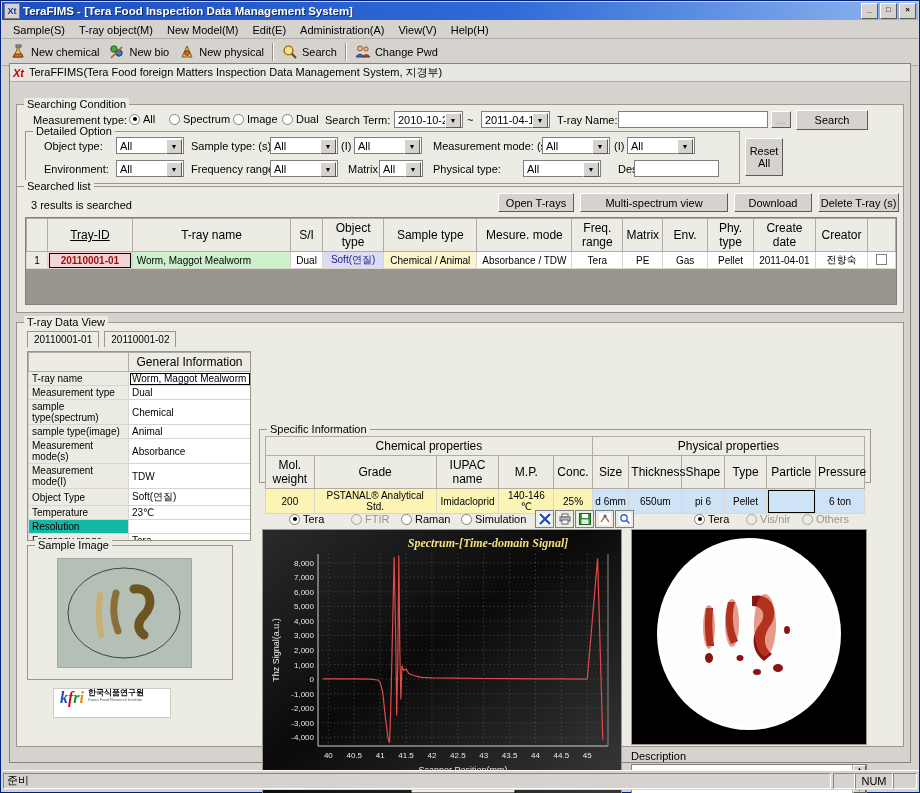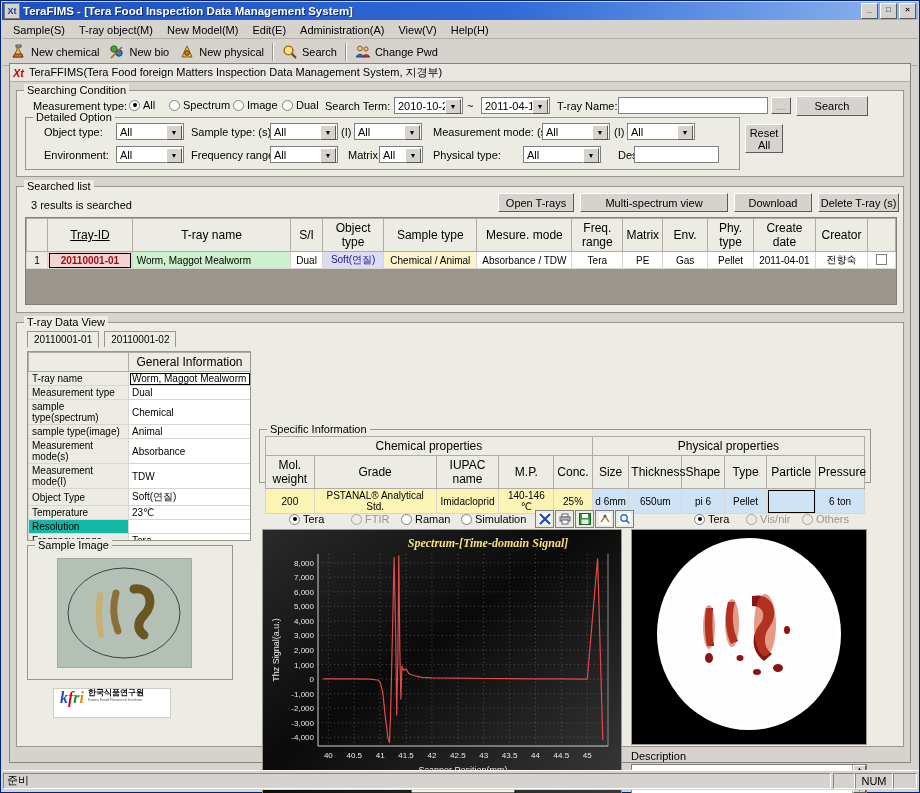--- a/index.html
+++ b/index.html
@@ -209,21 +209,21 @@
       <span>Change Pwd</span>
     </div>
   </div>
 
   <div class="mdi">
     <div class="mdi-title">
       <span class="xt">Xt</span>
       <span>TeraFFIMS(Tera Food foreign Matters Inspection Data Management System, 지경부)</span>
     </div>
 
-    <div class="group" style="left:6px;top:26px;width:888px;height:87px;">
+    <div class="group" style="left:6px;top:40px;width:888px;height:87px;">
       <span class="group-legend">Searching Condition</span>
 
       <span class="lbl" style="position:absolute;left:16px;top:9px;">Measurement type:</span>
 
       <div class="radio on" style="position:absolute;left:112px;top:8px;">
         <span class="dot"></span>
         <span>All</span>
       </div>
       <div class="radio" style="position:absolute;left:152px;top:8px;">
         <span class="dot"></span>
@@ -301,21 +301,21 @@
         </div>
         <span class="lbl" style="position:absolute;left:407px;top:31px;">Physical type:</span>
         <div class="select" style="position:absolute;left:497px;top:28px;width:78px;">
           <span>All</span>
           <span class="arrow">▼</span>
         </div>
         <span class="lbl" style="position:absolute;left:580px;top:31px;margin-left:12px;">Desc:</span>
         <div class="textbox" style="position:absolute;left:608px;top:28px;width:85px;"></div>
       </div>
 
-      <div class="btn" style="position:absolute;left:728px;top:33px;width:38px;height:29px;line-height:12px;flex-direction:column;">
+      <div class="btn" style="position:absolute;left:728px;top:33px;width:38px;height:38px;line-height:12px;flex-direction:column;">
         <span style="white-space:pre-line;">Reset All</span>
       </div>
     </div>
 
     <div class="group" style="left:6px;top:122px;width:888px;height:127px;">
       <span class="group-legend">Searched list</span>
 
       <span class="lbl" style="position:absolute;left:14px;top:12px;">3 results is searched</span>
 
       <div class="btn" style="position:absolute;left:481px;top:6px;width:76px;height:19px;">Open T-rays</div>

